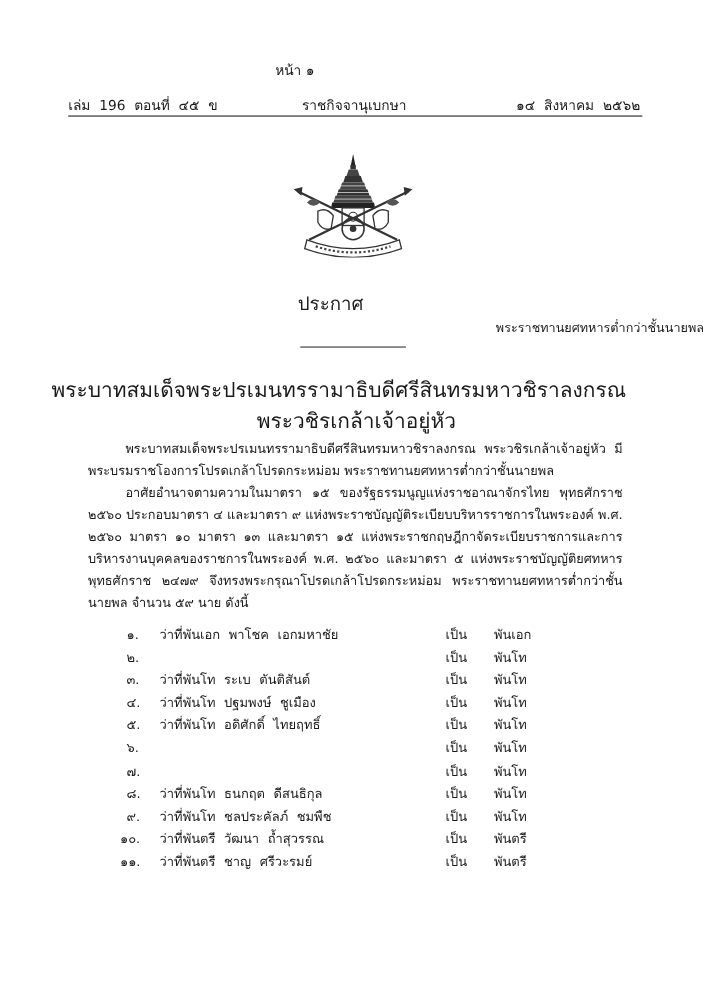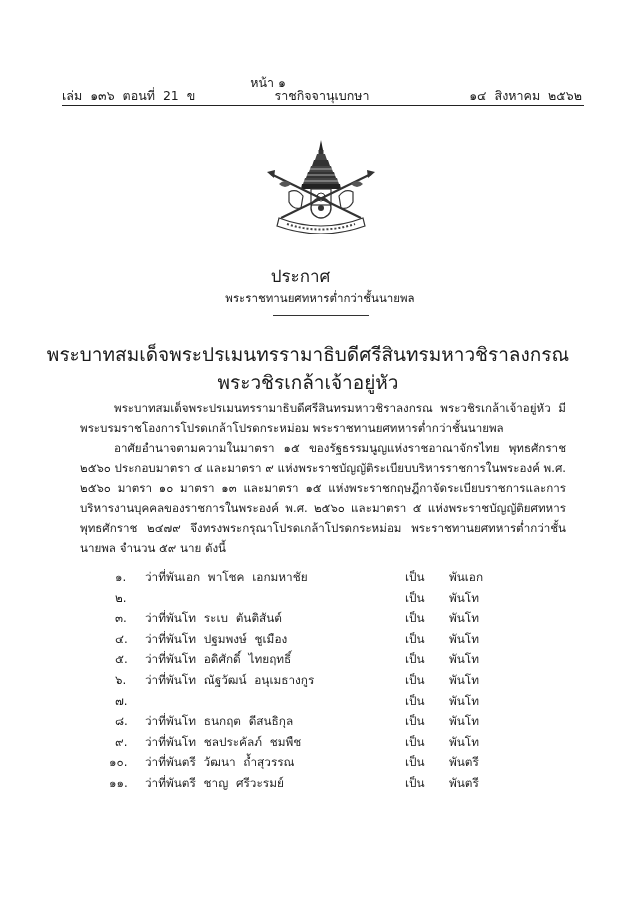--- a/index.html
+++ b/index.html
@@ -2,21 +2,21 @@
 <html><head>
   <meta charset="utf-8">
   <style>
     html, body { margin: 0; padding: 0; background: #ffffff; }
     body {
       width: 640px; height: 907px; position: relative; overflow: hidden;
       font-family: "DejaVu Sans", "Liberation Sans", sans-serif;
       color: #1a1a1a;
     }
     .page-num {
-      position: absolute; top: 73px; left: 0; width: 536px; text-align: center;
+      position: absolute; top: 54px; left: 0; width: 536px; text-align: center;
       font-size: 12.5px;
     }
     .header-row {
       position: absolute; top: 86px; left: 62px; width: 520px; height: 18px;
       font-size: 12.5px;
     }
     .header-left { position: absolute; left: 0; top: 0; word-spacing: 4px; }
     .header-center { position: absolute; left: 0; width: 520px; top: 0; text-align: center; }
     .header-right { position: absolute; right: 0; top: 0; word-spacing: 4px; }
     .header-rule {
@@ -24,31 +24,31 @@
       border-top: 1.3px solid #222;
     }
     .emblem {
       position: absolute; top: 138px; left: 265px; width: 112px; height: 96px;
     }
     .ann-title {
       position: absolute; top: 262px; left: 0; width: 601px; text-align: center;
       font-size: 17px;
     }
     .ann-subtitle {
-      position: absolute; top: 289px; left: 0; width: 640px; text-align: center;
+      position: absolute; top: 289px; left: 0; width: 640px; text-align: right;
       font-size: 11.5px;
     }
     .short-rule {
       position: absolute; top: 315px; left: 273px; width: 96px; border-top: 1px solid #333;
     }
     .king-name {
       position: absolute; left: 0; width: 616px; text-align: center; font-size: 19px;
     }
     .king-1 { top: 339px; }
-    .king-2 { top: 367px; }
+    .king-2 { top: 367px; padding-left: 16px; }
     .body-text {
       position: absolute; left: 80px; width: 486px; font-size: 11.6px; line-height: 20px;
     }
     .para {
       margin: 0; text-align: justify; text-align-last: left;
     }
     .para .indent { display: inline-block; width: 34px; }
     .list {
       position: absolute; top: 567px; left: 115px; width: 420px;
       font-size: 11.8px;
@@ -61,21 +61,21 @@
   </style>
 </head>
 <body>
 
 <div>
 
   <div class="page-num">หน้า ๑</div>
 
   <div class="header-row">
     <span class="header-center">ราชกิจจานุเบกษา</span>
-    <span class="header-left">เล่ม ๑๓๖ ตอนที่ 21 ข</span>
+    <span class="header-left">เล่ม 196 ตอนที่ ๔๕ ข</span>
     <span class="header-right">๑๔ สิงหาคม ๒๕๖๒</span>
   </div>
   <div class="header-rule"></div>
 
   <div class="emblem">
     <svg width="112" height="96" viewBox="0 0 112 96">
 
       <path d="M56 2 L58 12 L54 12 Z" fill="#222"></path>
       <rect x="53.5" y="12" width="5" height="4" fill="#333"></rect>
       <path d="M52 16 L60 16 L62 22 L50 22 Z" fill="#444"></path>
@@ -149,21 +149,20 @@
       <span class="li-rank">พันโท</span>
     </div>
     <div class="list-item">
       <span class="li-num">๕.</span>
       <span class="li-name">ว่าที่พันโท อดิศักดิ์ ไทยฤทธิ์</span>
       <span class="li-be">เป็น</span>
       <span class="li-rank">พันโท</span>
     </div>
     <div class="list-item">
       <span class="li-num">๖.</span>
-      <span class="li-name">ว่าที่พันโท ณัฐวัฒน์ อนุเมธางกูร</span>
       <span class="li-be">เป็น</span>
       <span class="li-rank">พันโท</span>
     </div>
     <div class="list-item">
       <span class="li-num">๗.</span>
       <span class="li-be">เป็น</span>
       <span class="li-rank">พันโท</span>
     </div>
     <div class="list-item">
       <span class="li-num">๘.</span>

